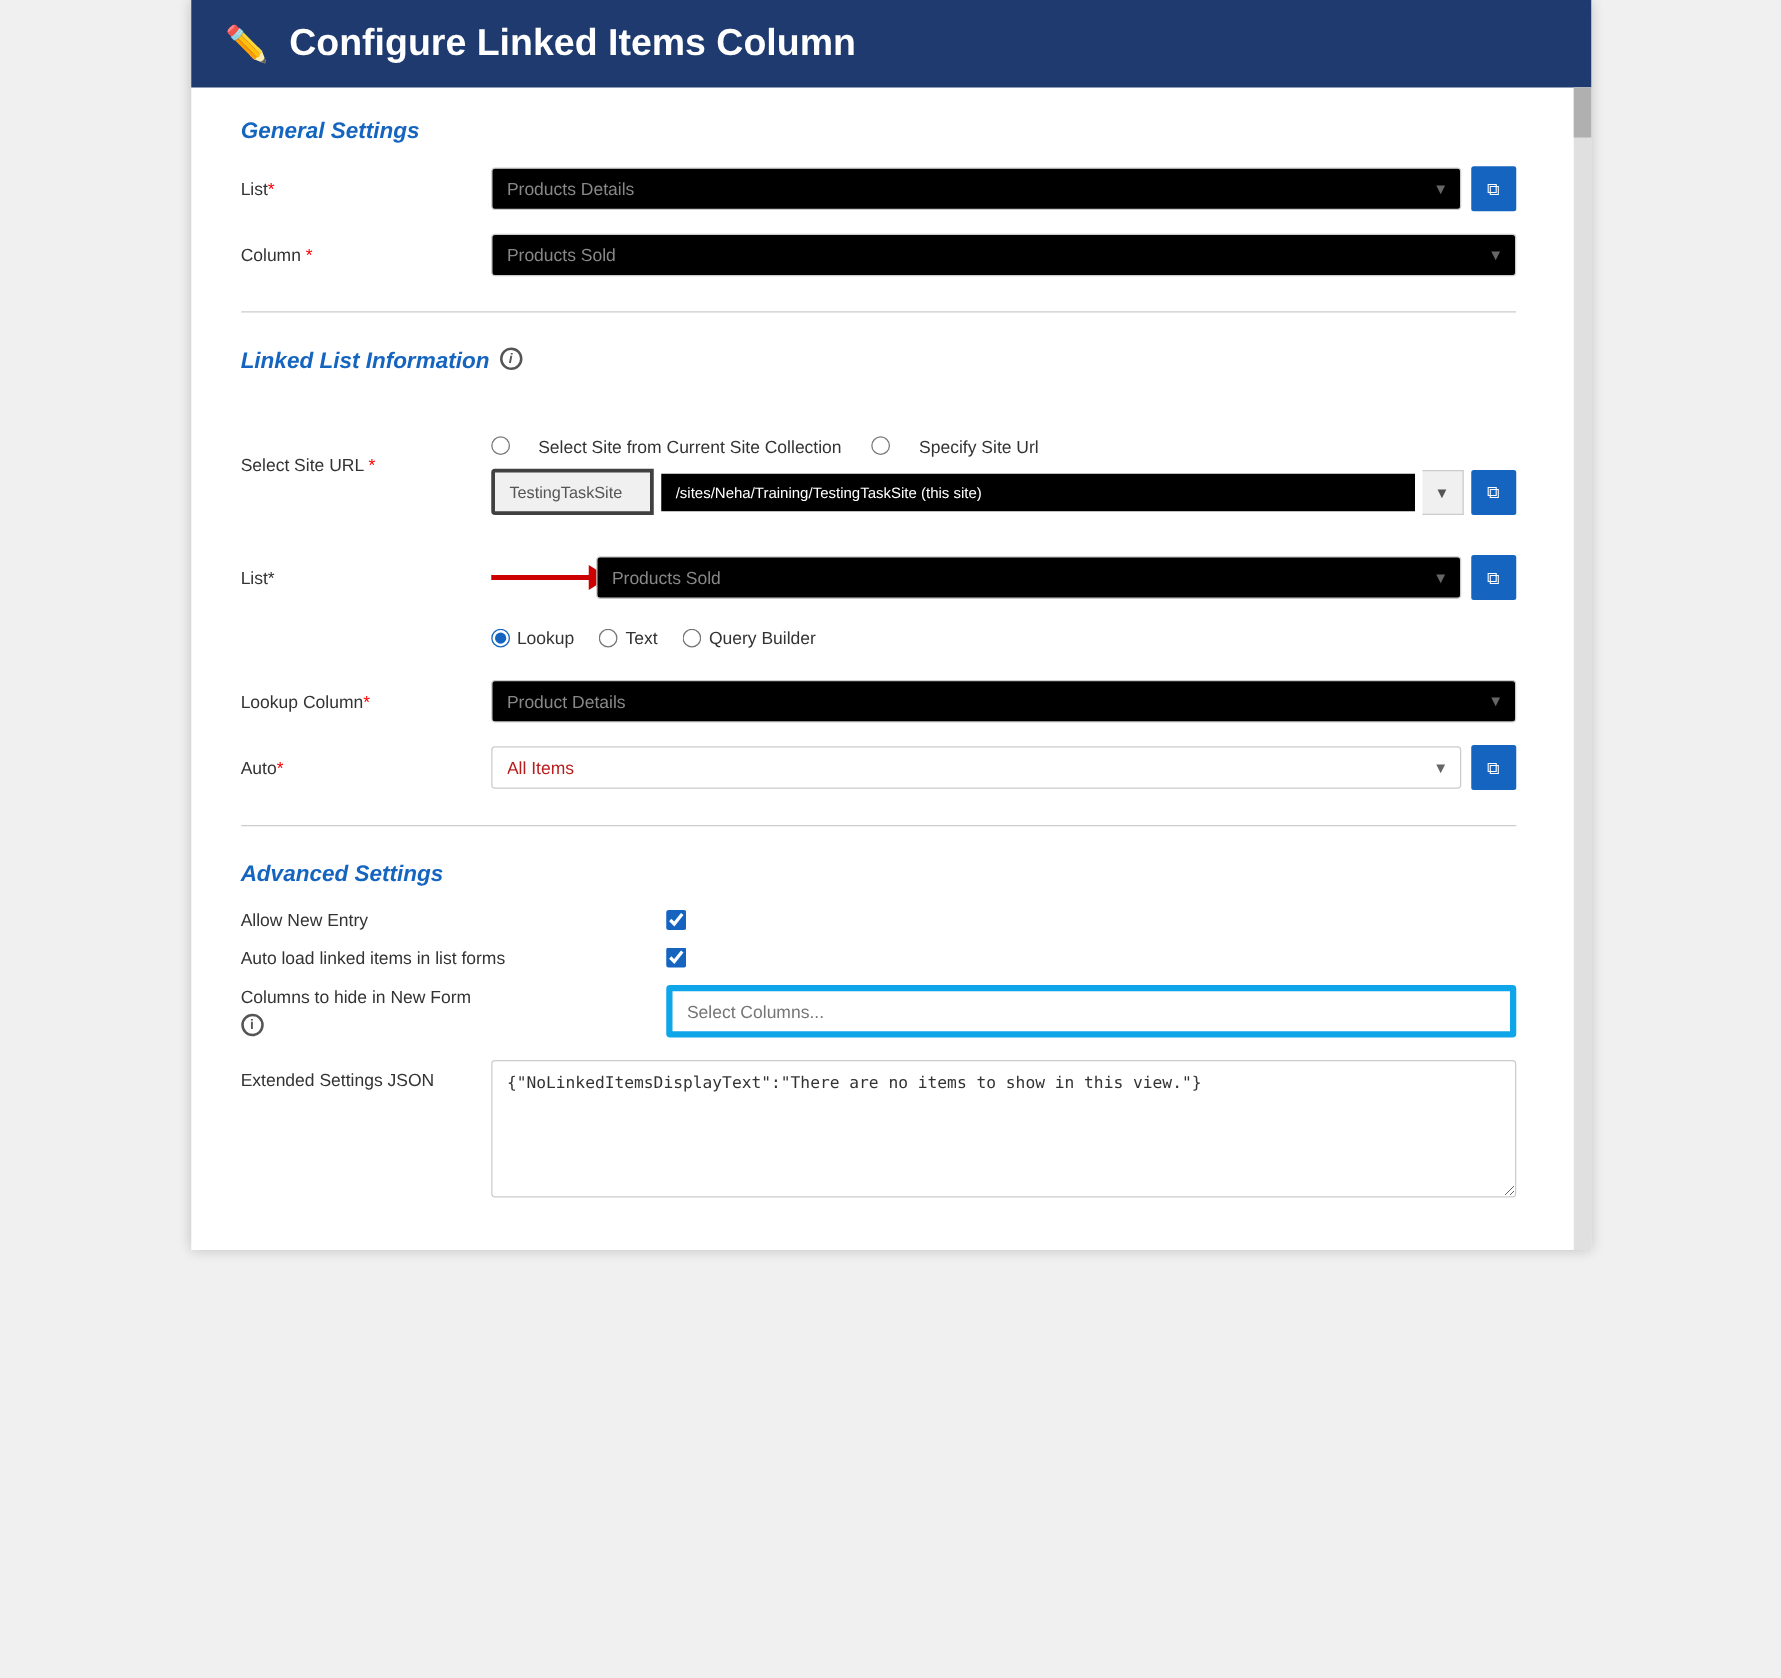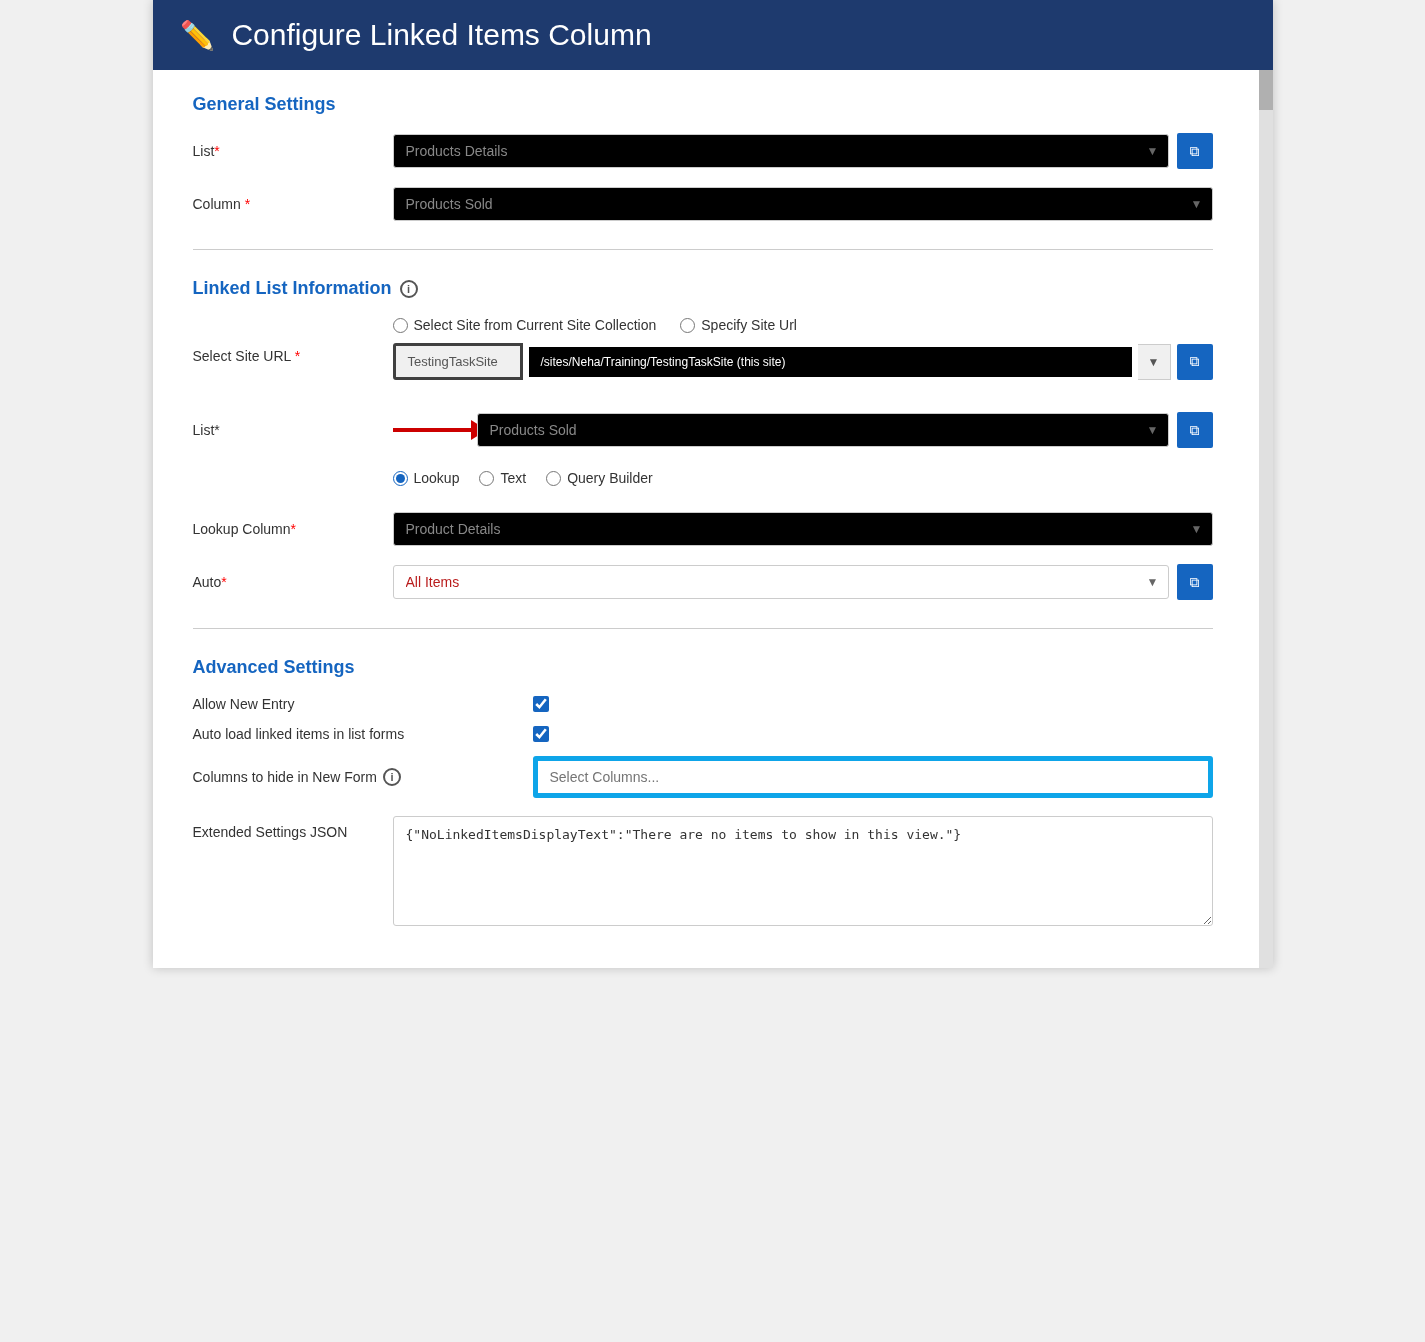--- a/index.html
+++ b/index.html
@@ -3,50 +3,50 @@
   <meta charset="utf-8">
   <style>
     * { box-sizing: border-box; margin: 0; padding: 0; }
     body { font-family: Arial, sans-serif; font-size: 14px; background: #f0f0f0; color: #333; width: 1425px; min-height: 1342px; }
 
     .page-wrapper { background: #fff; max-width: 1120px; margin: 0 auto; box-shadow: 0 0 10px rgba(0,0,0,0.2); }
 
     
     .header { background: #1e3a6e; padding: 18px 28px; display: flex; align-items: center; gap: 16px; }
     .header-icon { font-size: 28px; color: #f5c542; }
-    .header-title { color: #fff; font-size: 30px; font-weight: normal; }
+    .header-title { color: #fff; font-size: 30px; font-weight: bold; }
 
     
     .content-area { position: relative; }
     .scrollbar { position: absolute; right: 0; top: 0; width: 14px; height: 100%; background: #e0e0e0; }
     .scrollbar-thumb { width: 100%; height: 40px; background: #b0b0b0; }
 
     
     .content { padding: 24px 40px; padding-right: 60px; }
 
     
-    .section-title { color: #1565c0; font-size: 18px; font-weight: bold; margin-bottom: 18px; display: flex; align-items: center; gap: 8px; }
+    .section-title { color: #1565c0; font-size: 18px; font-weight: bold; margin-bottom: 18px; display: flex; align-items: flex-start; gap: 8px; font-style: italic; }
     .section-divider { border: none; border-top: 1px solid #ccc; margin: 28px 0; }
 
     
     .form-row { display: flex; align-items: center; margin-bottom: 18px; }
     .form-label { width: 200px; font-size: 14px; color: #333; flex-shrink: 0; }
     .form-label .required { color: red; }
     .form-controls { flex: 1; display: flex; align-items: center; gap: 8px; }
 
     
     .select-wrapper { flex: 1; position: relative; display: flex; align-items: center; }
     .select-box { width: 100%; padding: 8px 36px 8px 12px; background: #000000; border: 1px solid #ccc; border-radius: 3px; font-size: 14px; color: #888; appearance: none; cursor: pointer; }
     .select-box.white-bg { background: #fff; color: #b91c1c; }
     .select-arrow { position: absolute; right: 10px; top: 50%; transform: translateY(-50%); pointer-events: none; color: #666; font-size: 12px; }
     .external-link-btn { background: #1565c0; border: none; padding: 8px 10px; cursor: pointer; border-radius: 2px; color: #fff; font-size: 14px; display: flex; align-items: center; justify-content: center; min-width: 36px; height: 36px; }
 
     
     .radio-row { display: flex; align-items: center; gap: 24px; margin-bottom: 10px; }
-    .radio-option { display: flex; align-items: center; gap: 6px; font-size: 14px; color: #333; cursor: pointer; }
+    .radio-option { display: flex; align-items: flex-start; gap: 23px; font-size: 14px; color: #333; cursor: pointer; margin-top: 32px; }
     .radio-option input[type=radio] { accent-color: #1565c0; width: 15px; height: 15px; }
 
     
     .site-url-row { display: flex; align-items: center; gap: 6px; margin-bottom: 14px; }
     .site-url-text { padding: 8px 12px; background: #f0f0f0; border: 3px solid #404040; border-radius: 3px 0 0 3px; font-size: 13px; color: #555; min-width: 130px; }
     .site-url-dark { flex: 1; background: #000; padding: 8px 12px; border-radius: 0; font-size: 12px; color: #fff; }
     .site-url-dropdown-btn { background: #f0f0f0; border: 1px solid #ccc; border-left: none; padding: 8px 10px; cursor: pointer; color: #555; font-size: 12px; height: 36px; display: flex; align-items: center; }
 
     
     .list-row { display: flex; align-items: center; margin-bottom: 14px; }
@@ -60,21 +60,21 @@
     .lookup-option { display: flex; align-items: center; gap: 6px; font-size: 14px; color: #333; cursor: pointer; }
     .lookup-option input[type=radio] { accent-color: #1565c0; width: 15px; height: 15px; }
 
     
     .checkbox-row { display: flex; align-items: center; margin-bottom: 14px; }
     .checkbox-label { width: 340px; font-size: 14px; color: #333; }
     .checkbox-input { width: 16px; height: 16px; accent-color: #1565c0; cursor: pointer; }
 
     
     .columns-hide-row { display: flex; align-items: center; margin-bottom: 18px; }
-    .columns-hide-label { width: 340px; font-size: 14px; color: #333; display: flex; align-items: center; gap: 6px; }
+    .columns-hide-label { width: 340px; font-size: 14px; color: #333; display: flex; gap: 6px; flex-direction: column; }
     .columns-hide-select { flex: 1; padding: 8px 12px; border: 5px solid #0ea5e9; border-radius: 3px; font-size: 14px; color: #555; background: #fff; }
 
     
     .json-row { display: flex; align-items: flex-start; margin-bottom: 18px; }
     .json-label { width: 200px; font-size: 14px; color: #333; padding-top: 8px; flex-shrink: 0; }
     .json-textarea { flex: 1; padding: 10px 12px; border: 1px solid #ccc; border-radius: 3px; font-size: 13px; color: #333; font-family: monospace; resize: vertical; min-height: 110px; }
 
     
     .info-icon { display: inline-flex; align-items: center; justify-content: center; width: 18px; height: 18px; border: 2px solid #555; border-radius: 50%; font-size: 11px; color: #555; font-weight: bold; }
 

